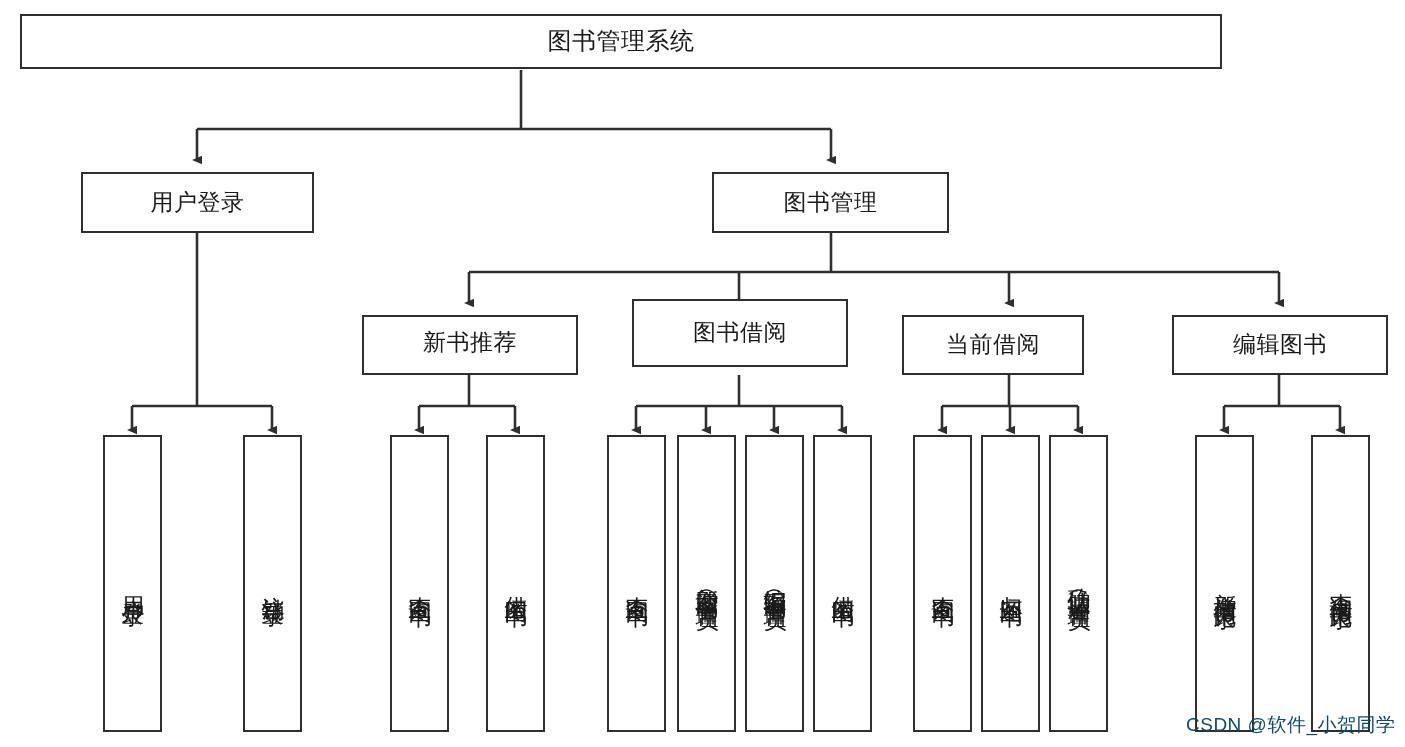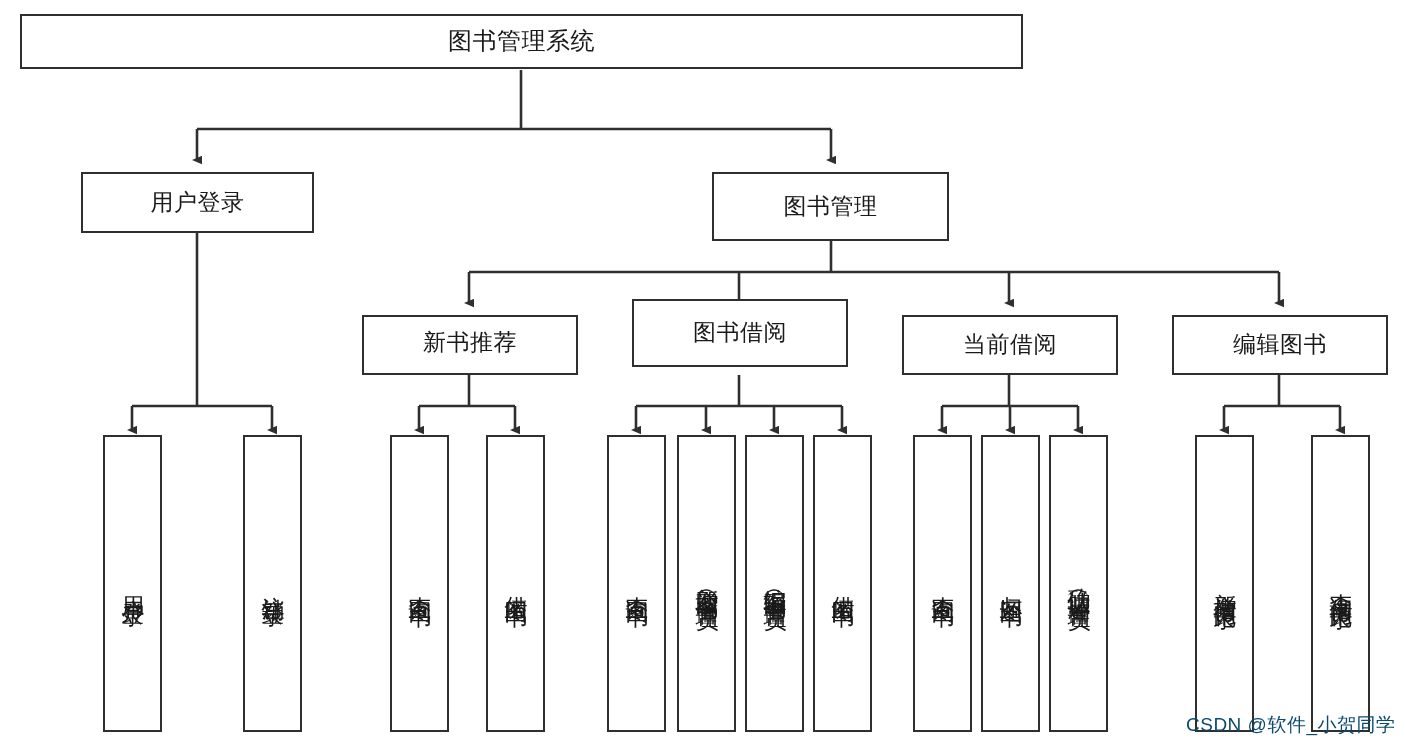--- a/index.html
+++ b/index.html
@@ -125,38 +125,38 @@
       <path d="M 1010 406 L 1010 430" marker-end="url(#arrow)"></path>
       <path d="M 1078 406 L 1078 430" marker-end="url(#arrow)"></path>
 
       <path d="M 1279 375 L 1279 406"></path>
       <path d="M 1224 406 L 1340 406"></path>
       <path d="M 1224 406 L 1224 430" marker-end="url(#arrow)"></path>
       <path d="M 1340 406 L 1340 430" marker-end="url(#arrow)"></path>
     </g>
   </svg>
 
-  <div class="node horiz root" style="left:20px; top:14px; width:1003px; height:55px;">
+  <div class="node horiz root" style="left:20px; top:14px; width:1202px; height:55px;">
     <span class="label">图书管理系统</span>
   </div>
 
   <div class="node horiz" style="left:81px; top:172px; width:233px; height:61px;">
     <span class="label">用户登录</span>
   </div>
-  <div class="node horiz" style="left:712px; top:172px; width:237px; height:69px;">
+  <div class="node horiz" style="left:712px; top:172px; width:237px; height:61px;">
     <span class="label">图书管理</span>
   </div>
 
   <div class="node horiz" style="left:362px; top:315px; width:216px; height:60px;font-family:Liberation Mono, monospace;">
     <span class="label">新书推荐</span>
   </div>
   <div class="node horiz" style="left:632px; top:299px; width:216px; height:68px;">
     <span class="label">图书借阅</span>
   </div>
-  <div class="node horiz" style="left:902px; top:315px; width:216px; height:60px;">
+  <div class="node horiz" style="left:902px; top:315px; width:182px; height:60px;">
     <span class="label">当前借阅</span>
   </div>
   <div class="node horiz" style="left:1172px; top:315px; width:216px; height:60px;">
     <span class="label">编辑图书</span>
   </div>
 
   <div class="node vert" style="left:103px; top:435px; width:59px; height:297px;">
     <span class="label">用户登录</span>
   </div>
   <div class="node vert" style="left:243px; top:435px; width:59px; height:297px;">

